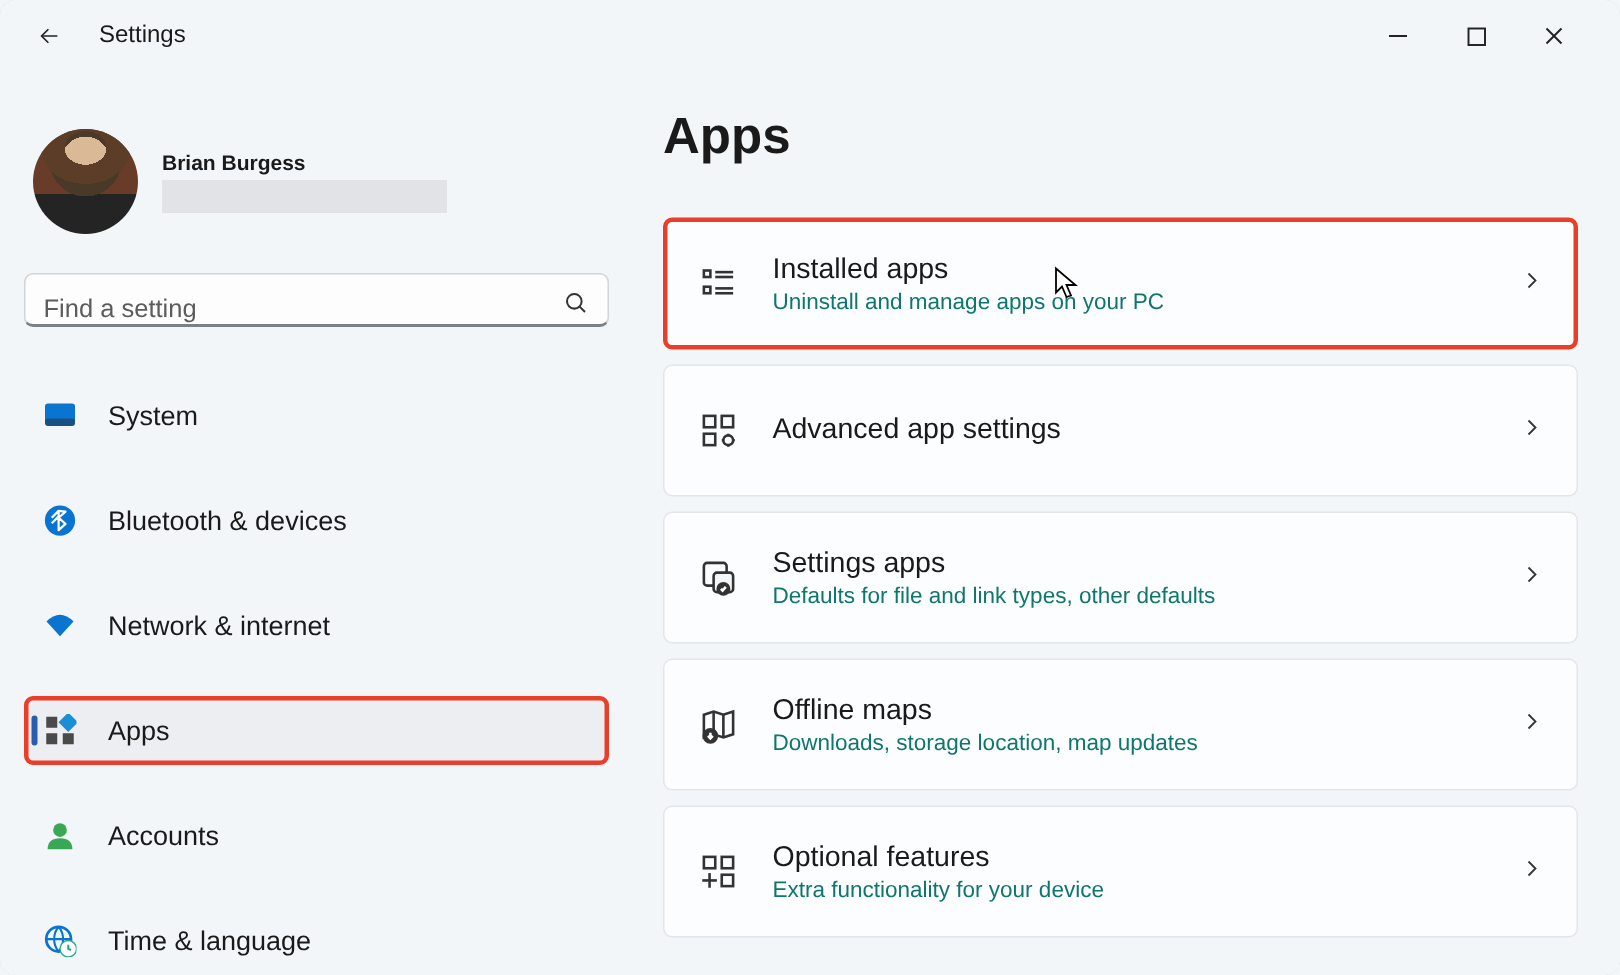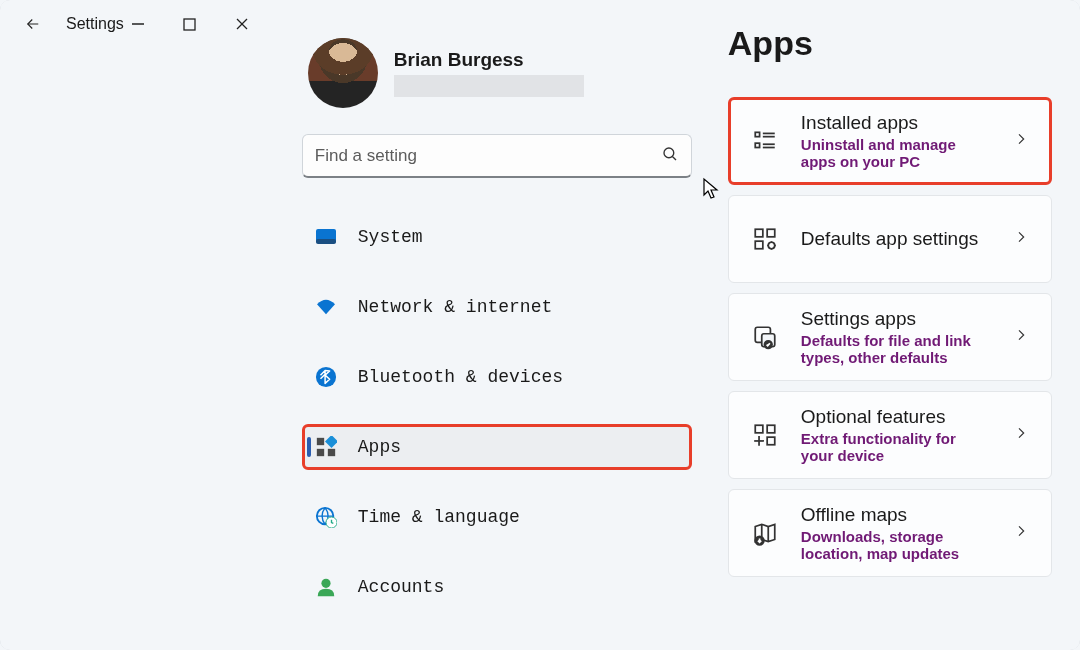--- a/index.html
+++ b/index.html
@@ -9,20 +9,21 @@
     width: 1080px;
     height: 650px;
     overflow: hidden;
     color: #1a1a1a;
     border-radius: 10px;
   }
   .window {
     width: 100%;
     height: 100%;
     display: flex;
+    flex-direction: column;
     border-radius: 10px;
     outline: 1px solid #d0d5da;
   }
   .titlebar {
     height: 48px;
     display: flex;
     align-items: center;
     padding: 0 10px;
   }
   .titlebar .left {
@@ -76,29 +77,29 @@
                 linear-gradient(180deg, #693c2a 62%, #242424 62%);
     background-color: #d8d8d8;
     overflow:hidden;
     position: relative;
   }
   .avatar::after{
     content:""; position:absolute; inset:0;
     background: radial-gradient(ellipse 50px 40px at 50% 18%, rgba(0,0,0,0) 0 14px, #5b3d28 14px 30px, transparent 30px);
   }
   .profile-text .name {
-    font-size: 19px;
+    font-size: 14px;
     font-weight: 600;
   }
   .profile-text .email-bar {
     width: 190px; height: 22px; background: #e1e3e6; margin-top:4px;
   }
   .search {
     display: flex;
-    align-items: center;
+    align-items: flex-end;
     height: 44px;
     background: #fdfdfd;
     border: 1px solid #d0d5da;
     border-bottom: 2px solid #7c8186;
     border-radius: 6px;
     padding: 0 12px;
     margin-bottom: 28px;
   }
   .search input {
     flex: 1;
@@ -107,21 +108,20 @@
     font-size: 17px;
     background: transparent;
     color: #555;
   }
   .search input::placeholder { color: #5c5c5c; }
   .search .icon { color:#333; }
   .nav {
     display: flex;
     flex-direction: column;
     gap: 24px;
-    font-family: Liberation Mono, monospace;
   }
   .nav-item {
     display: flex;
     align-items: center;
     height: 46px;
     padding: 0 12px;
     border-radius: 6px;
     font-size: 18px;
     cursor: pointer;
     gap: 20px;
@@ -176,21 +176,21 @@
   .card.highlight {
     border: 3px solid #e83e2a;
     padding: 0 20px 0 20px;
   }
   .card .card-icon {
     width: 28px; height:28px; display:flex;align-items:center;justify-content:center;
     color:#333;
   }
   .card .card-text { flex:1; }
   .card .ct-title { font-size: 19px; font-weight: 400; }
-  .card .ct-sub { font-size: 15px; color: #701a75; margin-top: 2px; font-weight: bold; }
+  .card .ct-sub { font-size: 15px; color: #0f766e; margin-top: 2px; }
   .card .chevron { color:#333; }
   .cursor-arrow {
     position: absolute;
     left: 702px; top: 177px;
     pointer-events: none;
   }
 </style>
 </head>
 <body>
 
@@ -251,65 +251,65 @@
           <span class="nav-icon">
             <svg width="22" height="18" viewBox="0 0 22 18">
                 <rect x="1" y="1" width="20" height="14" rx="2" fill="#0a74d1"></rect>
                 <rect x="1" y="11" width="20" height="5" rx="2" fill="#1a4f82"></rect>
               </svg>
           </span>
           <span>System</span>
         </div>
         <div class="nav-item">
           <span class="nav-icon">
-            <svg width="22" height="18" viewBox="0 0 24 20">
-                <path d="M2 7 Q12 -3 22 7 L12 18 Z" fill="#0a74d1"></path>
-              </svg>
-          </span>
-          <span>Network &amp; internet</span>
-        </div>
-        <div class="nav-item">
-          <span class="nav-icon">
             <svg width="22" height="22" viewBox="0 0 24 24">
                 <circle cx="12" cy="12" r="11" fill="#0a74d1"></circle>
                 <path d="M11 5v14l5-4.5-5-4.5 5-4.5L11 5l-5 5m0 4l5-5" fill="none" stroke="#fff" stroke-width="1.6" stroke-linejoin="round"></path>
               </svg>
           </span>
           <span>Bluetooth &amp; devices</span>
+        </div>
+        <div class="nav-item">
+          <span class="nav-icon">
+            <svg width="22" height="18" viewBox="0 0 24 20">
+                <path d="M2 7 Q12 -3 22 7 L12 18 Z" fill="#0a74d1"></path>
+              </svg>
+          </span>
+          <span>Network &amp; internet</span>
         </div>
         <div class="nav-item selected">
           <span class="nav-icon">
             <svg width="22" height="22" viewBox="0 0 24 24">
                 <rect x="2" y="2" width="8" height="8" fill="#4a4a4a"></rect>
                 <rect x="14" y="14" width="8" height="8" fill="#4a4a4a"></rect>
                 <rect x="2" y="14" width="8" height="8" fill="#4a4a4a"></rect>
                 <rect x="13" y="1" width="10" height="10" transform="rotate(45 18 6)" fill="#1a8fd8"></rect>
               </svg>
           </span>
           <span>Apps</span>
         </div>
         <div class="nav-item">
           <span class="nav-icon">
             <svg width="22" height="22" viewBox="0 0 24 24">
+                <circle cx="12" cy="8" r="5" fill="#3aa757"></circle>
+                <path d="M3 22 Q3 14 12 14 Q21 14 21 22 Z" fill="#3aa757"></path>
+              </svg>
+          </span>
+          <span>Accounts</span>
+        </div>
+        <div class="nav-item">
+          <span class="nav-icon">
+            <svg width="22" height="22" viewBox="0 0 24 24">
                 <circle cx="11" cy="11" r="9" fill="none" stroke="#0a74d1" stroke-width="2"></circle>
                 <path d="M2 11h18 M11 2a14 14 0 010 18 M11 2a14 14 0 000 18" fill="none" stroke="#0a74d1" stroke-width="1.5"></path>
                 <circle cx="18" cy="18" r="6" fill="#fff" stroke="#2a8" stroke-width="1"></circle>
                 <path d="M18 15v3l2 1" stroke="#2a8" stroke-width="1.5" fill="none"></path>
               </svg>
           </span>
           <span>Time &amp; language</span>
-        </div>
-        <div class="nav-item">
-          <span class="nav-icon">
-            <svg width="22" height="22" viewBox="0 0 24 24">
-                <circle cx="12" cy="8" r="5" fill="#3aa757"></circle>
-                <path d="M3 22 Q3 14 12 14 Q21 14 21 22 Z" fill="#3aa757"></path>
-              </svg>
-          </span>
-          <span>Accounts</span>
         </div>
       </div>
     </div>
 
     <div class="main">
       <div class="page-title">Apps</div>
 
       <div class="card-list">
 
         <div class="card highlight">
@@ -338,41 +338,61 @@
           <span class="card-icon">
             <svg width="26" height="26" viewBox="0 0 24 24" fill="none" stroke="#333" stroke-width="1.6">
                 <rect x="3" y="3" width="7" height="7"></rect>
                 <rect x="14" y="3" width="7" height="7"></rect>
                 <rect x="3" y="14" width="7" height="7"></rect>
                 <circle cx="18" cy="18" r="3"></circle>
                 <path d="M18 14v1 M18 21v1 M14 18h1 M21 18h1 M15.5 15.5l.7.7 M19.8 19.8l.7.7 M20.5 15.5l-.7.7 M16.2 19.8l-.7.7"></path>
               </svg>
           </span>
           <div class="card-text">
-            <div class="ct-title">Defaults app settings</div>
+            <div class="ct-title">Advanced app settings</div>
           </div>
           <span class="chevron">
             <svg width="16" height="16" viewBox="0 0 24 24" fill="none" stroke="#333" stroke-width="1.8">
                 <path d="M9 5l7 7-7 7"></path>
               </svg>
           </span>
         </div>
 
         <div class="card">
           <span class="card-icon">
             <svg width="26" height="26" viewBox="0 0 24 24" fill="none" stroke="#333" stroke-width="1.6">
                 <rect x="3" y="3" width="14" height="14" rx="2"></rect>
                 <rect x="9" y="9" width="12" height="12" rx="2" fill="#f3f6f9"></rect>
                 <circle cx="15" cy="19" r="3.5" fill="#333"></circle>
                 <path d="M13.5 19l1 1 2-2.2" stroke="#fff" fill="none"></path>
               </svg>
           </span>
           <div class="card-text">
             <div class="ct-title">Settings apps</div>
             <div class="ct-sub">Defaults for file and link types, other defaults</div>
+          </div>
+          <span class="chevron">
+            <svg width="16" height="16" viewBox="0 0 24 24" fill="none" stroke="#333" stroke-width="1.8">
+                <path d="M9 5l7 7-7 7"></path>
+              </svg>
+          </span>
+        </div>
+
+        <div class="card">
+          <span class="card-icon">
+            <svg width="26" height="26" viewBox="0 0 24 24" fill="none" stroke="#333" stroke-width="1.6">
+                <path d="M3 6l6-2 6 2 6-2v14l-6 2-6-2-6 2z"></path>
+                <path d="M9 4v14 M15 6v14"></path>
+                <circle cx="7" cy="19" r="4" fill="#333"></circle>
+                <path d="M7 17v3 M5.5 19l1.5 1.5L8.5 19" stroke="#fff" fill="none"></path>
+              </svg>
+          </span>
+          <div class="card-text">
+            <div class="ct-title">Offline maps</div>
+            <div class="ct-sub">Downloads, storage location, map updates</div>
           </div>
           <span class="chevron">
             <svg width="16" height="16" viewBox="0 0 24 24" fill="none" stroke="#333" stroke-width="1.8">
                 <path d="M9 5l7 7-7 7"></path>
               </svg>
           </span>
         </div>
 
         <div class="card">
           <span class="card-icon">
@@ -388,40 +408,20 @@
             <div class="ct-title">Optional features</div>
             <div class="ct-sub">Extra functionality for your device</div>
           </div>
           <span class="chevron">
             <svg width="16" height="16" viewBox="0 0 24 24" fill="none" stroke="#333" stroke-width="1.8">
                 <path d="M9 5l7 7-7 7"></path>
               </svg>
           </span>
         </div>
 
-        <div class="card">
-          <span class="card-icon">
-            <svg width="26" height="26" viewBox="0 0 24 24" fill="none" stroke="#333" stroke-width="1.6">
-                <path d="M3 6l6-2 6 2 6-2v14l-6 2-6-2-6 2z"></path>
-                <path d="M9 4v14 M15 6v14"></path>
-                <circle cx="7" cy="19" r="4" fill="#333"></circle>
-                <path d="M7 17v3 M5.5 19l1.5 1.5L8.5 19" stroke="#fff" fill="none"></path>
-              </svg>
-          </span>
-          <div class="card-text">
-            <div class="ct-title">Offline maps</div>
-            <div class="ct-sub">Downloads, storage location, map updates</div>
-          </div>
-          <span class="chevron">
-            <svg width="16" height="16" viewBox="0 0 24 24" fill="none" stroke="#333" stroke-width="1.8">
-                <path d="M9 5l7 7-7 7"></path>
-              </svg>
-          </span>
-        </div>
-
       </div>
     </div>
   </div>
 </div>
 
 <svg class="cursor-arrow" width="20" height="24" viewBox="0 0 20 24">
   <path d="M2 2 L2 18 L6 14 L9 21 L12 20 L9 13 L15 13 Z" fill="#fff" stroke="#000" stroke-width="1.2"></path>
 </svg>
 
 </body></html>

